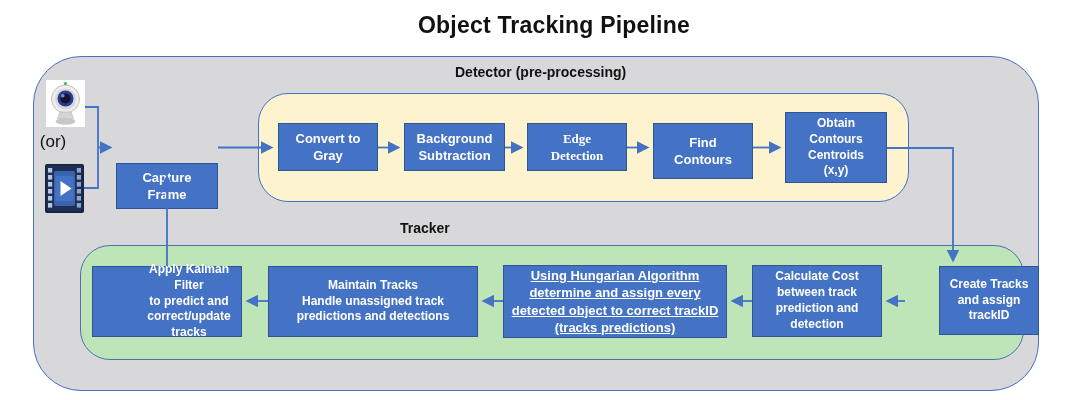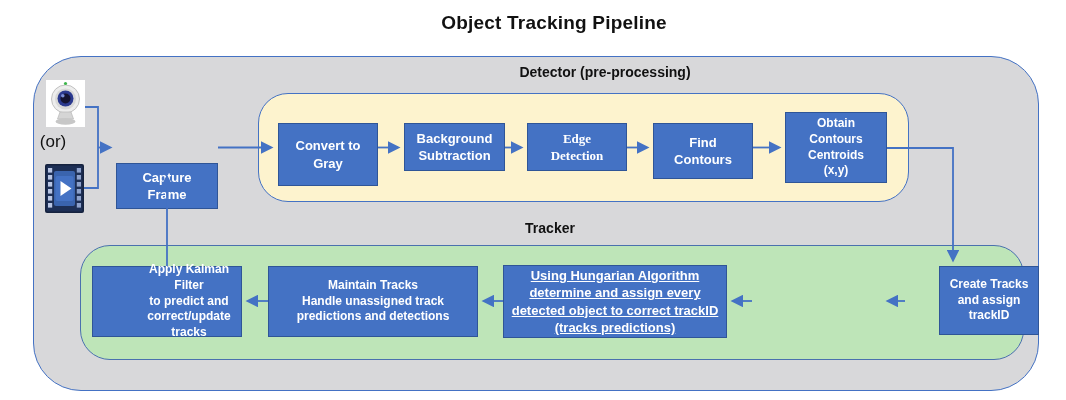--- a/index.html
+++ b/index.html
@@ -4,29 +4,29 @@
 <style>
   html,body{margin:0;padding:0;background:#ffffff;}
   #canvas{
     position:relative;width:1066px;height:400px;
     font-family:"Liberation Sans","DejaVu Sans",sans-serif;
     overflow:hidden;background:#ffffff;
   }
   .abs{position:absolute;}
   #page-title{
     left:0;top:12px;width:1066px;padding-left:42px;box-sizing:border-box;
-    text-align:center;font-size:19px;font-weight:700;color:#111;
+    text-align:center;font-size:23px;font-weight:700;color:#111;
     letter-spacing:.2px;
   }
   #outer-container{
     left:33px;top:56px;width:1004px;height:333px;
     background:#d8d8da;border:1.6px solid #4472c4;border-radius:48px;
   }
   .section-label{
-    font-size:14px;font-weight:700;color:#111;text-align:center;
+    font-size:14px;font-weight:700;color:#111;
   }
   #detector-zone{
     left:258px;top:93px;width:649px;height:107px;
     background:#fdf3ce;border:1.6px solid #4472c4;border-radius:30px;
   }
   #tracker-zone{
     left:80px;top:245px;width:942px;height:113px;
     background:#bee5b8;border:1.6px solid #4a71ae;border-radius:30px;
   }
   .node{
@@ -95,39 +95,43 @@
       <path d="M15.5 17 L26.5 24.5 L15.5 32 Z" fill="#ffffff"></path>
     </svg>
   </div>
 
   <div class="abs node fs13" style="left:116px;top:125px;width:102px;height:46px;margin-top:38px;">Capture
 Frame</div>
 
   <div class="abs section-label" style="left:455px;top:64px;width:300px;">Detector (pre-processing)</div>
   <div class="abs" id="detector-zone"></div>
 
-  <div class="abs node fs13" style="left:278px;top:123px;width:100px;height:63px;">Convert to
+  <div class="abs node fs13" style="left:278px;top:123px;width:100px;height:48px;">Convert to
 Gray</div>
   <div class="abs node fs13" style="left:404px;top:123px;width:101px;height:48px;">Background
 Subtraction</div>
   <div class="abs node fs13" style="left:527px;top:123px;width:100px;height:48px;font-family:Liberation Serif, serif;">Edge
 Detection</div>
   <div class="abs node fs13" style="left:653px;top:123px;width:100px;height:56px;">Find
 Contours</div>
   <div class="abs node fs12" style="left:785px;top:112px;width:102px;height:71px;">Obtain
 Contours
 Centroids
 (x,y)</div>
 
   <div class="abs section-label" style="left:400px;top:220px;width:300px;">Tracker</div>
   <div class="abs" id="tracker-zone"></div>
 
   <div class="abs node fs12" style="left:939px;top:266px;width:100px;height:69px;">Create Tracks
 and assign
 trackID</div>
+  <div class="abs node fs12" style="left:752px;top:265px;width:130px;height:72px;">Calculate Cost
+between track
+prediction and
+detection</div>
   <div class="abs node fs115" style="left:503px;top:265px;width:224px;height:73px;">Using Hungarian Algorithm
 determine and assign every
 detected object to correct trackID
 (tracks predictions)</div>
   <div class="abs node fs12" style="left:268px;top:266px;width:210px;height:71px;">Maintain Tracks
 Handle unassigned track
 predictions and detections</div>
   <div class="abs node fs12" style="left:92px;top:266px;width:150px;height:71px;padding-left:44px;">Apply Kalman Filter
 to predict and
 correct/update tracks</div>

